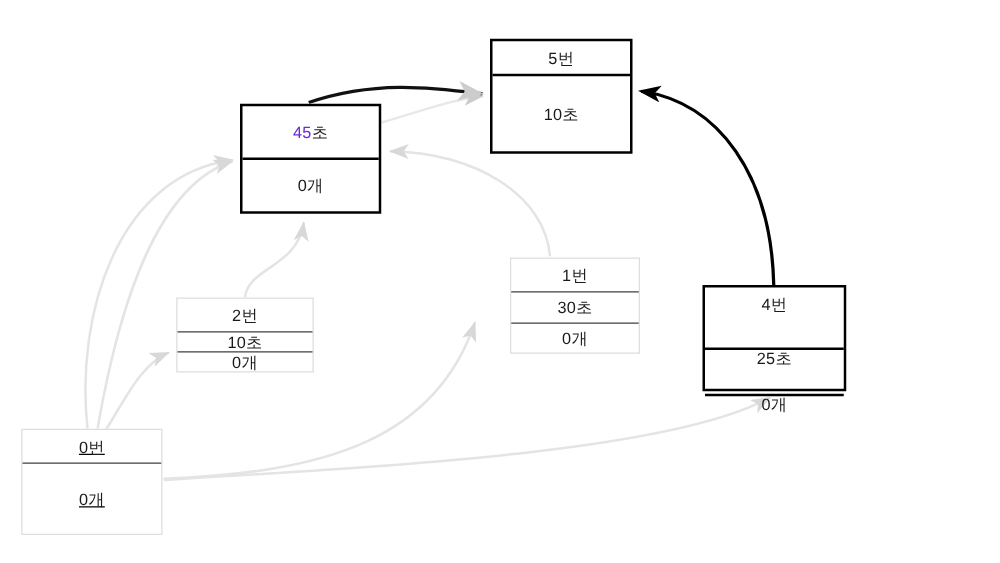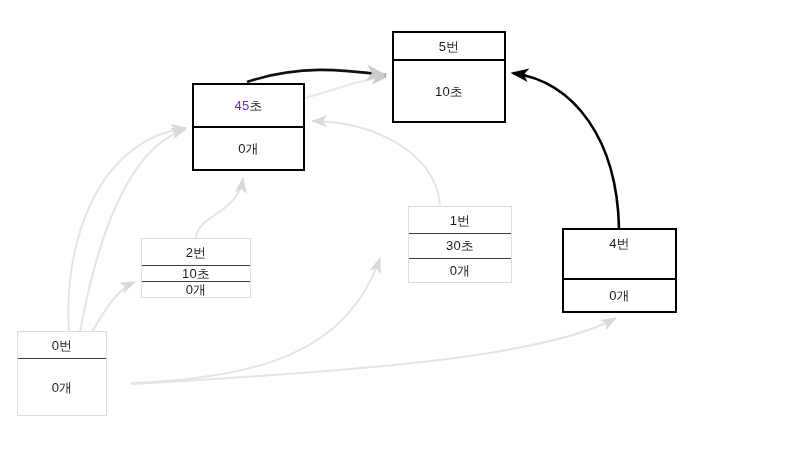--- a/index.html
+++ b/index.html
@@ -98,21 +98,21 @@
 
     <path d="M 440,205 C 436,156 380,122 312,121" fill="none" stroke="#e4e4e4" stroke-width="2" marker-end="url(#arrow-idle)"></path>
 
     <path d="M 305,98 C 340,88 360,80 386,77" fill="none" stroke="#e8e8e8" stroke-width="2" marker-end="url(#arrow-active-gray)"></path>
 
     <path d="M 247,82 C 300,64 345,70 386,75" fill="none" stroke="#111111" stroke-width="2.6" marker-end="url(#arrow-active-gray)"></path>
 
     <path d="M 619,228 C 617,140 575,82 513,73" fill="none" stroke="#000000" stroke-width="2.6" marker-end="url(#arrow-active)"></path>
   </svg>
 
-  <div class="node idle" style="left:17px; top:331px; width:90px; height:85px;">
+  <div class="node idle" style="left:17px; top:343px; width:113px; height:85px;text-decoration:underline;">
     <div class="node-cell title">0번</div>
     <div class="node-cell">0개</div>
   </div>
 
   <div class="node idle" style="left:141px; top:238px; width:110px; height:60px;">
     <div class="node-cell title">2번</div>
     <div class="node-cell">10초</div>
     <div class="node-cell">0개</div>
   </div>
 
@@ -130,16 +130,17 @@
     <div class="node-cell">0개</div>
   </div>
 
   <div class="node active" style="left:392px; top:31px; width:114px; height:92px;">
     <div class="node-cell title">5번</div>
     <div class="node-cell">10초</div>
   </div>
 
   <div class="node active" style="left:562px; top:228px; width:115px; height:85px;gap:22px;">
     <div class="node-cell title">4번</div>
+    <div class="node-cell">25초</div>
     <div class="node-cell">0개</div>
   </div>
 
 </div>
 
 </body></html>

